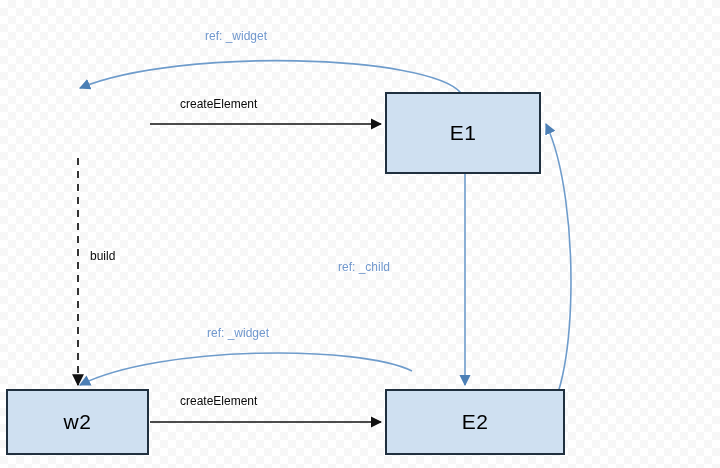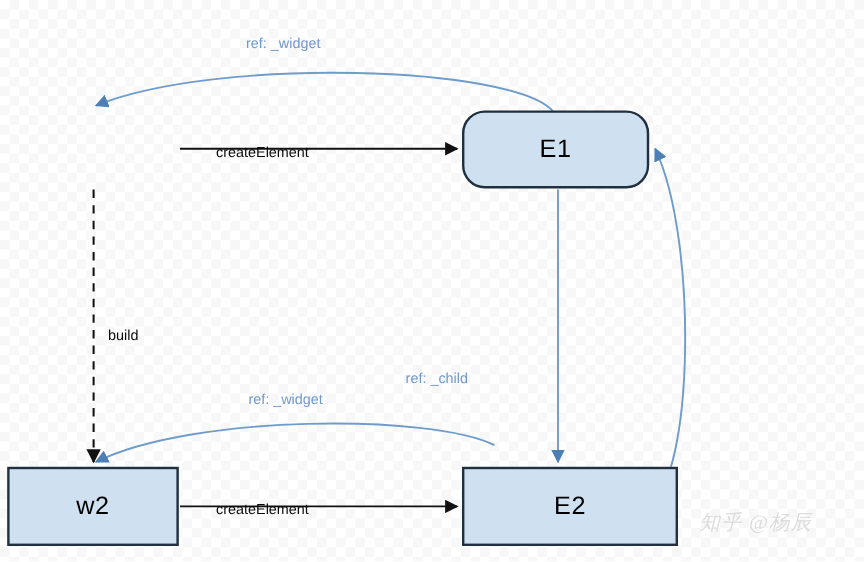--- a/index.html
+++ b/index.html
@@ -34,38 +34,38 @@
     border: 2px solid #20303f;
     display: flex;
     align-items: center;
     justify-content: center;
     color: #000000;
     font-size: 21px;
     font-family: "Liberation Sans", sans-serif;
     letter-spacing: 0.5px;
   }
   .node-w1 { left: 6px;   top: 92px;  width: 143px; height: 65px; }
-  .node-e1 { left: 385px; top: 92px;  width: 156px; height: 65px; border-radius: 19px; }
+  .node-e1 { left: 385px; top: 92px;  width: 156px; height: 82px; }
   .node-w2 { left: 6px;   top: 389px; width: 143px; height: 66px; }
   .node-e2 { left: 385px; top: 389px; width: 180px; height: 66px; }
 
   .edge-label {
     position: absolute;
     font-family: "Liberation Sans", sans-serif;
     font-size: 12px;
     white-space: nowrap;
     line-height: 1;
   }
   .lbl-blue { color: #7198cd; }
-  .lbl-black { color: #0b0b0b; margin-top: 23px; }
+  .lbl-black { color: #0b0b0b; }
 
   .lbl-ref-widget-top    { left: 205px; top: 30px;  }
   .lbl-create-top        { left: 180px; top: 98px;  }
   .lbl-build             { left: 90px;  top: 250px; }
-  .lbl-ref-child         { left: 338px; top: 261px; margin-top: 48px; }
+  .lbl-ref-child         { left: 338px; top: 261px; }
   .lbl-ref-parent        { left: 583px; top: 261px; }
   .lbl-ref-widget-bottom { left: 207px; top: 327px; }
   .lbl-create-bottom     { left: 180px; top: 395px; }
 
   .watermark {
     position: absolute;
     left: 583px;
     top: 424px;
     font-size: 17px;
     color: #dcdcdc;
@@ -121,15 +121,14 @@
 
   <div class="edge-label lbl-black lbl-build">build</div>
 
   <div class="edge-label lbl-blue lbl-ref-child">ref: _child</div>
 
 
   <div class="edge-label lbl-blue lbl-ref-widget-bottom">ref: _widget</div>
 
   <div class="edge-label lbl-black lbl-create-bottom">createElement</div>
 
-  <div class="watermark">知乎 @杨辰</div>
 
 </div>
 
 </body></html>

